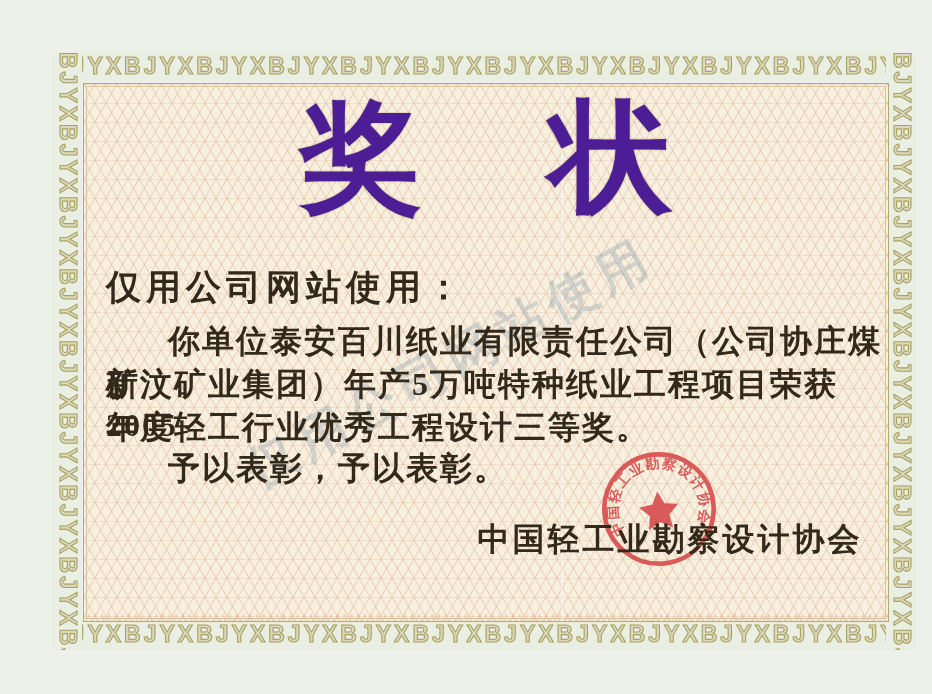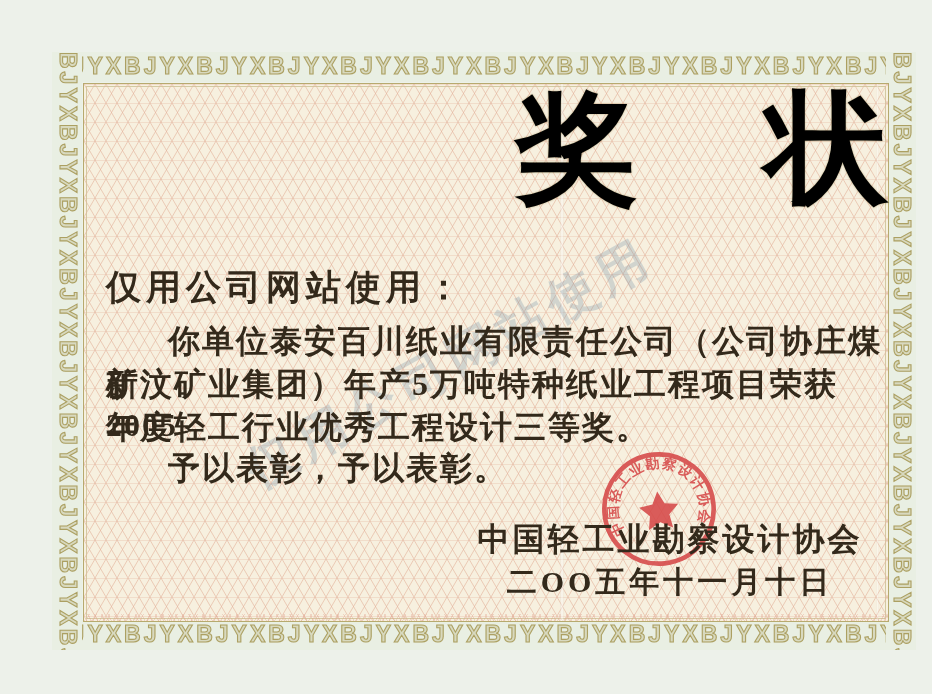--- a/index.html
+++ b/index.html
@@ -41,25 +41,24 @@
   .zz-bottom{bottom:0;}
   .fold{
     position:absolute;top:0;width:4px;height:100%;
     background:linear-gradient(90deg, rgba(180,150,130,.12), rgba(255,255,255,.55), rgba(180,150,130,.10));
   }
   .fold-a{left:476px;} .fold-b{left:792px;width:3px;opacity:.6;}
 
   
   .txt{position:absolute;color:#33291b;}
   .title{
-    left:84px;top:88px;width:804px;text-align:right;
+    left:84px;top:88px;width:804px;text-align:center;
     font-size:122px;font-weight:700;line-height:1.15;
-    color:#000000;text-shadow:0 0 2px rgba(122,100,32,.55);
+    color:#4c1d95;text-shadow:0 0 2px rgba(122,100,32,.55);
     letter-spacing:0;
-    font-family:Liberation Mono, monospace;
   }
   .title .gap{display:inline-block;width:128px;}
   .recipient{left:106px;top:264px;font-size:35px;letter-spacing:5px;font-weight:600;}
   .body-line{left:106px;width:790px;font-size:32px;letter-spacing:2px;font-weight:600;}
   .bl-1{top:320px;text-indent:62px;}
   .bl-2{top:363px;}
   .bl-3{top:406px;}
   .bl-4{top:447px;text-indent:62px;}
   .issuer{left:450px;top:518px;width:440px;text-align:center;font-size:32px;letter-spacing:3px;font-weight:600;}
   .date{left:450px;top:562px;width:440px;text-align:center;font-size:30px;letter-spacing:4px;font-weight:600;}
@@ -118,15 +117,14 @@
   </div>
 
   <div class="txt recipient">仅用公司网站使用：</div>
 
   <div class="txt body-line bl-1">你单位泰安百川纸业有限责任公司（公司协庄煤矿</div>
   <div class="txt body-line bl-2">新汶矿业集团）年产5万吨特种纸业工程项目荣获2005</div>
   <div class="txt body-line bl-3">年度轻工行业优秀工程设计三等奖。</div>
   <div class="txt body-line bl-4">予以表彰，予以表彰。</div>
 
   <div class="txt issuer">中国轻工业勘察设计协会</div>
-  <div class="txt date">二OO五年十一月十日</div>
 
 </div>
 
 </body></html>

